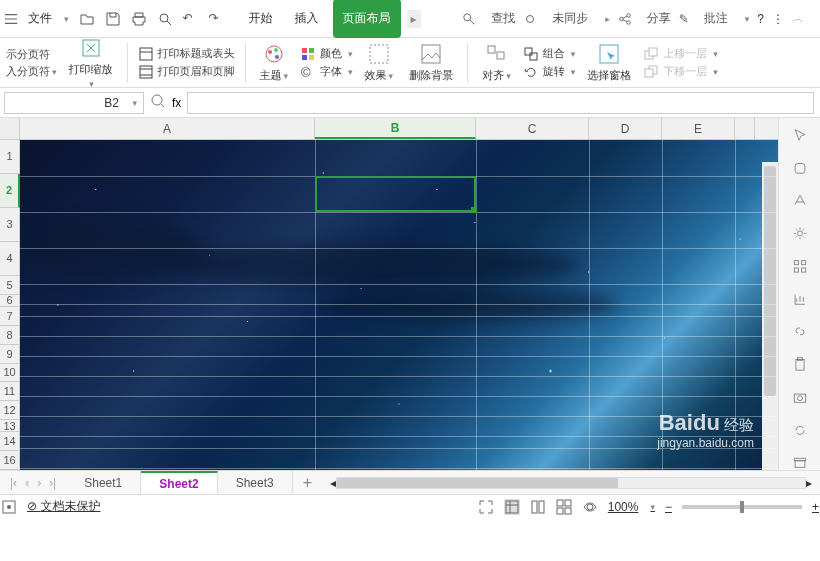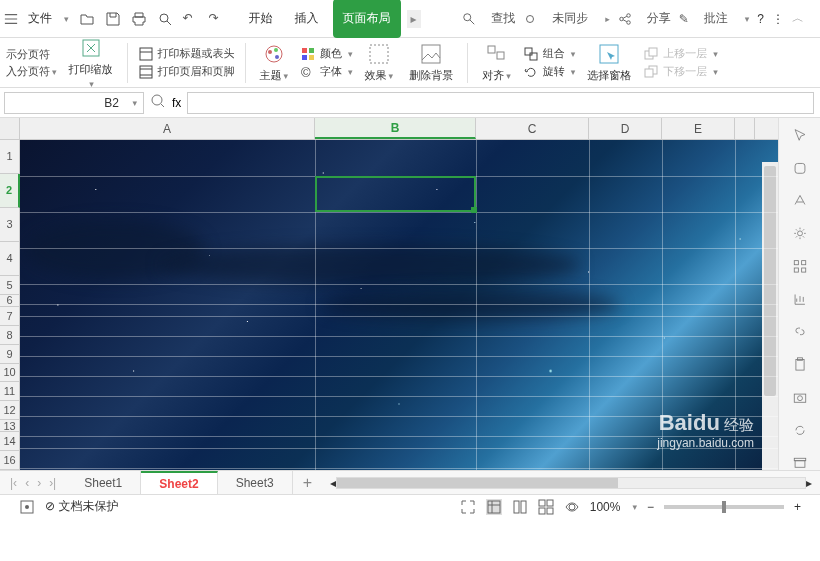--- a/index.html
+++ b/index.html
@@ -88,28 +88,28 @@
     .vthumb { position: absolute; left: 2px; right: 2px; top: 4px; height: 230px; background: #ccc; border-radius: 2px; }
     
     .watermark { position: absolute; right: 24px; bottom: 20px; z-index: 6; color: #fff; opacity: 0.8; font-size: 15px; text-align: right; }
     .watermark .big { font-size: 22px; font-weight: bold; }
     .watermark .sub { font-size: 12px; }
     
     
     .tabbar { height: 24px; display: flex; align-items: center; border-top: 1px solid #ddd; background: #f7f7f7; }
     .tb-nav { display: flex; gap: 8px; padding: 0 10px; color: #aaa; }
     .tbtab { padding: 4px 18px; height: 100%; display: flex; align-items: center; border-right: 1px solid #ddd; color: #555; }
-    .tbtab.active { background: #fff; color: #ef4444; font-weight: bold; border-top: 2px solid #2e9e44; }
+    .tbtab.active { background: #fff; color: #a21caf; font-weight: bold; border-top: 2px solid #2e9e44; }
     .tbadd { padding: 0 10px; color: #888; font-size: 16px; }
     .hscroll { flex: 1; display: flex; align-items: center; padding: 0 8px; }
     .htrack { flex: 1; height: 12px; background: #eee; position: relative; border: 1px solid #ddd; }
     .hthumb { position: absolute; left: 0; width: 60%; top: 0; bottom: 0; background: #ccc; }
     
     
-    .status { height: 24px; display: flex; align-items: center; border-top: 1px solid #ddd; padding: 0 19px; gap: 20px; }
+    .status { height: 24px; display: flex; align-items: center; border-top: 1px solid #ddd; padding: 0 1px; gap: 20px; text-decoration: underline; }
     .status .left { display: flex; align-items: center; gap: 10px; }
     .status .right { margin-left: auto; display: flex; align-items: center; gap: 10px; }
     .zoom-slider { width: 120px; height: 4px; background: #ccc; position: relative; }
     .zoom-slider .t { position: absolute; left: 48%; top: -4px; width: 4px; height: 12px; background: #888; }
     .sb-ic { width: 16px; height: 16px; color: #666; }
   </style>
 </head>
 <body>
 
 <div class="menubar">

